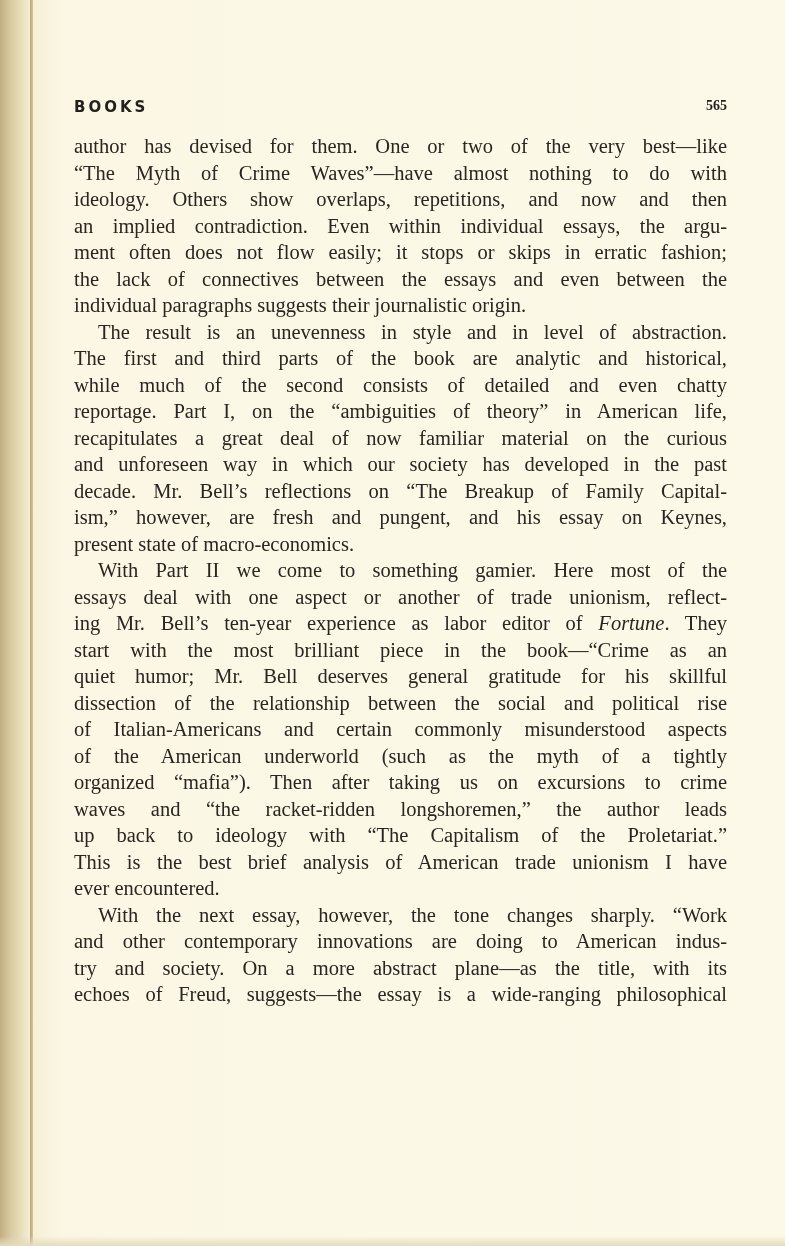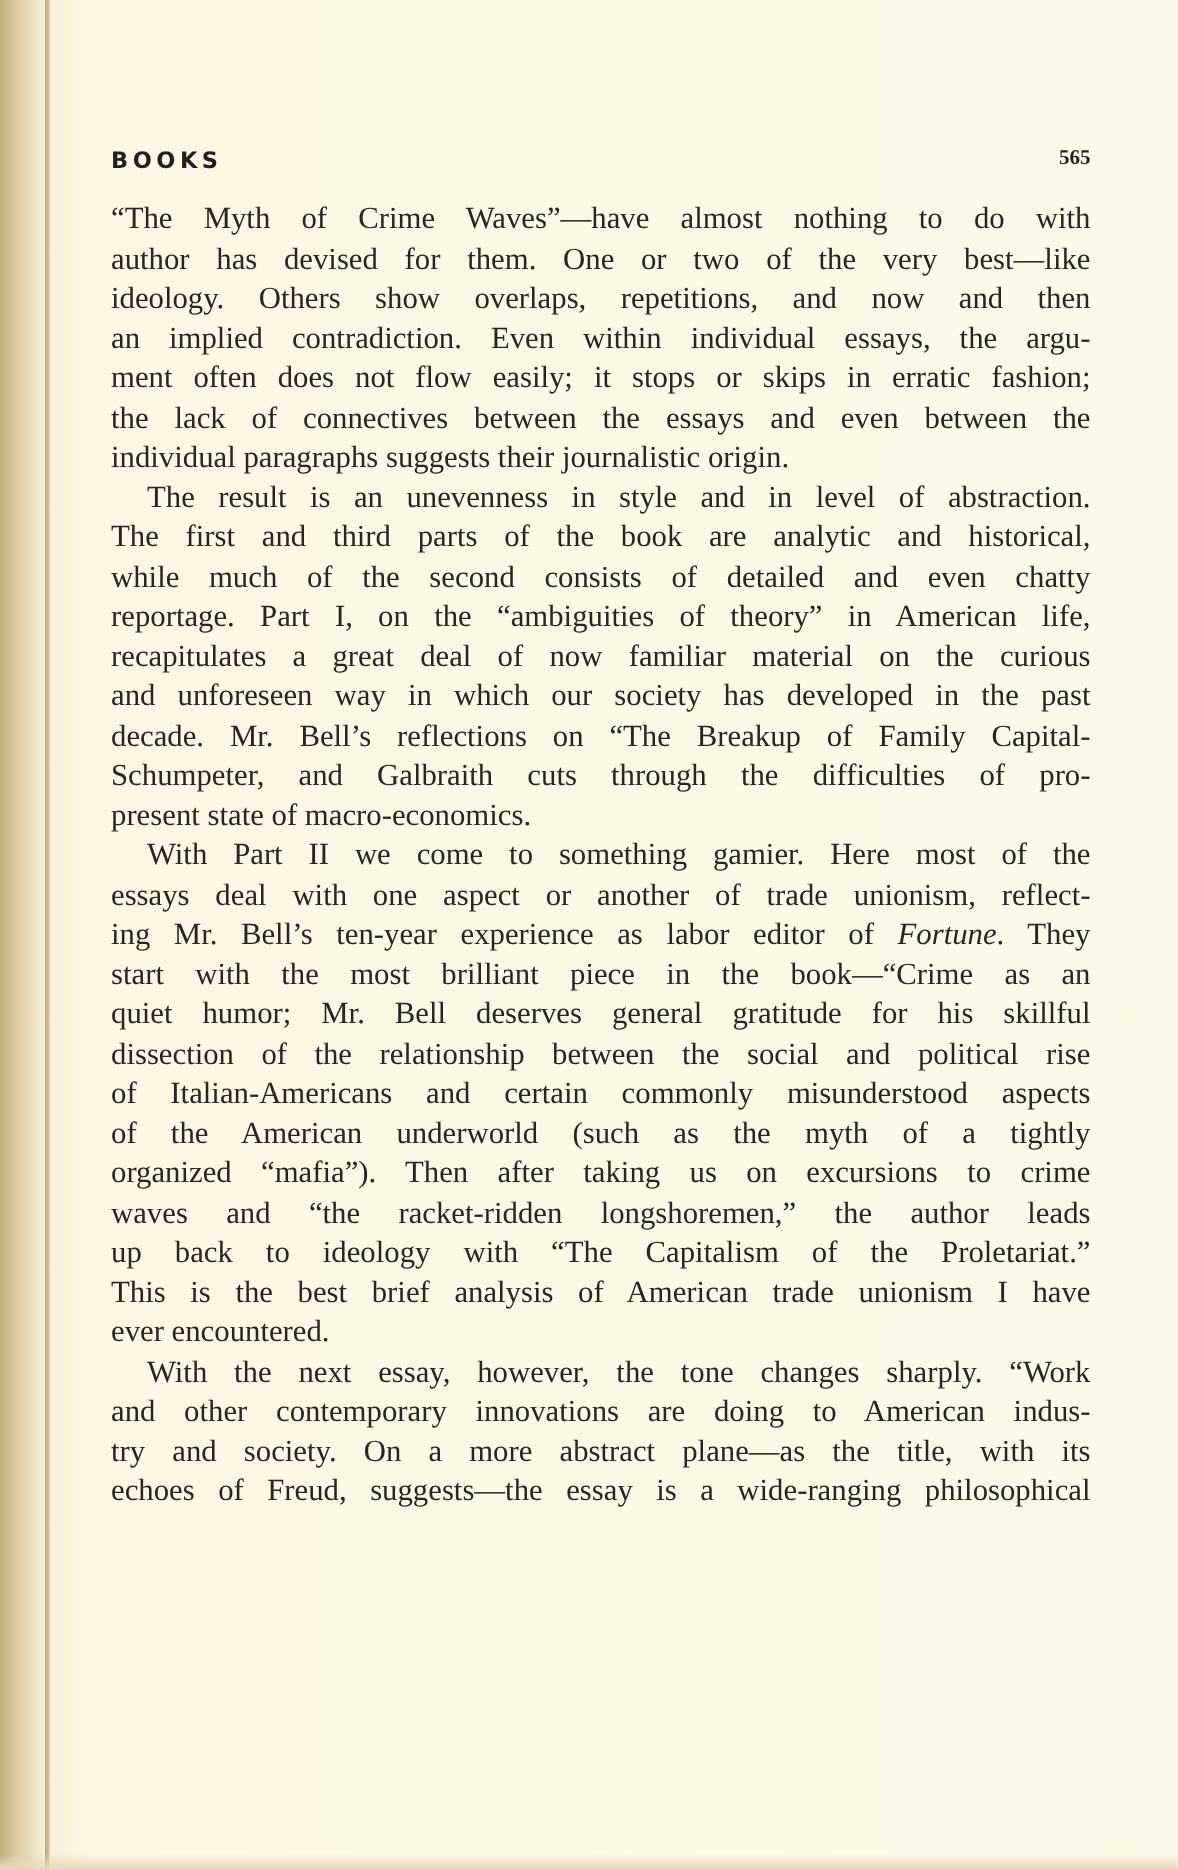--- a/index.html
+++ b/index.html
@@ -61,38 +61,38 @@
   <div class="spine"></div>
 
   <div class="header">
     <span class="running-head">BOOKS</span>
     <span class="page-number">565</span>
   </div>
 
   <div class="body-text">
 
     <div>
+      <span class="line">author has devised for them. One or two of the very best—like</span>
       <span class="line">“The Myth of Crime Waves”—have almost nothing to do with</span>
-      <span class="line">author has devised for them. One or two of the very best—like</span>
       <span class="line">ideology. Others show overlaps, repetitions, and now and then</span>
       <span class="line">an implied contradiction. Even within individual essays, the argu-</span>
       <span class="line">ment often does not flow easily; it stops or skips in erratic fashion;</span>
       <span class="line">the lack of connectives between the essays and even between the</span>
       <span class="line last">individual paragraphs suggests their journalistic origin.</span>
     </div>
 
     <div>
       <span class="line indent">The result is an unevenness in style and in level of abstraction.</span>
       <span class="line">The first and third parts of the book are analytic and historical,</span>
       <span class="line">while much of the second consists of detailed and even chatty</span>
       <span class="line">reportage. Part I, on the “ambiguities of theory” in American life,</span>
       <span class="line">recapitulates a great deal of now familiar material on the curious</span>
       <span class="line">and unforeseen way in which our society has developed in the past</span>
       <span class="line">decade. Mr. Bell’s reflections on “The Breakup of Family Capital-</span>
-      <span class="line">Schumpeter, and Galbraith cuts through the difficulties of pro-</span>
+      <span class="line">ism,” however, are fresh and pungent, and his essay on Keynes,</span>
       <span class="line last">present state of macro-economics.</span>
     </div>
 
     <div>
       <span class="line indent">With Part II we come to something gamier. Here most of the</span>
       <span class="line">essays deal with one aspect or another of trade unionism, reflect-</span>
       <span class="line"><span>ing Mr. Bell’s ten-year experience as labor editor of </span><em>Fortune</em><span>. They</span></span>
       <span class="line">start with the most brilliant piece in the book—“Crime as an</span>
       <span class="line">quiet humor; Mr. Bell deserves general gratitude for his skillful</span>
       <span class="line">dissection of the relationship between the social and political rise</span>

